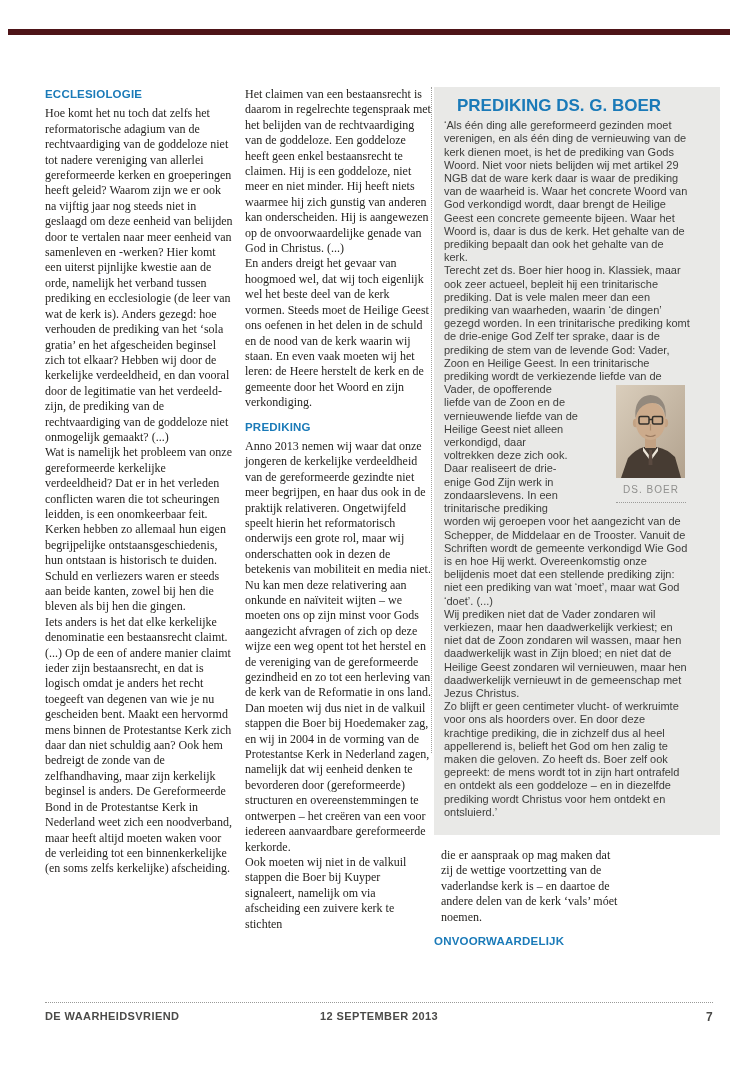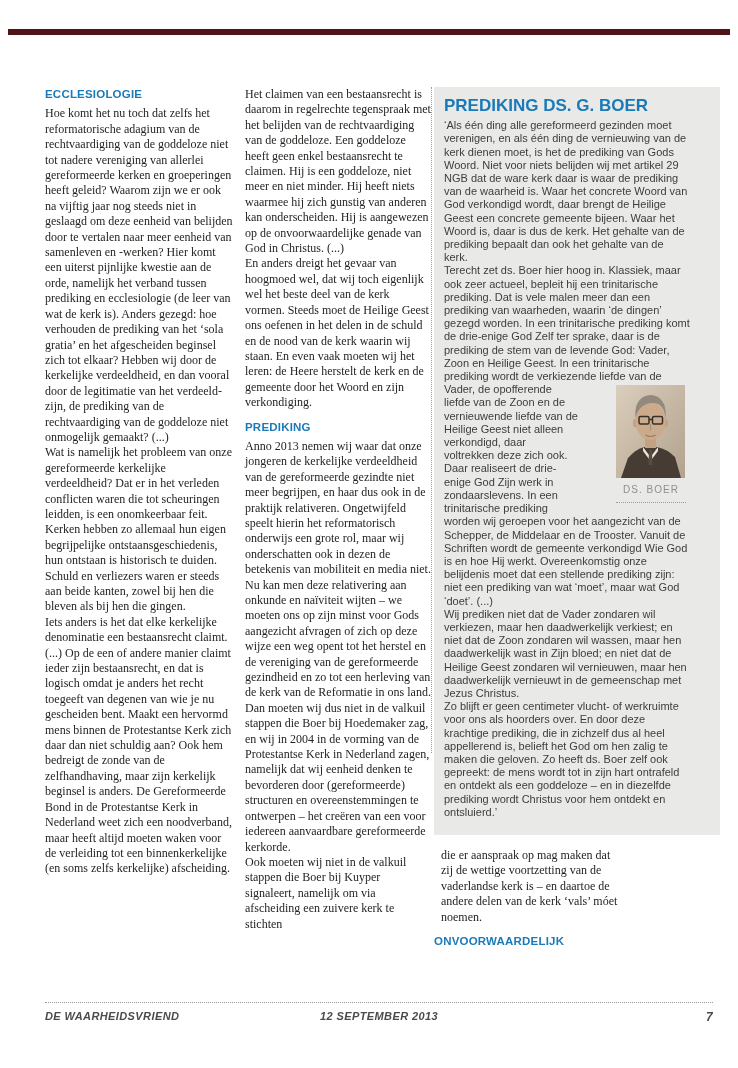--- a/index.html
+++ b/index.html
@@ -12,34 +12,34 @@
   .col2{width:186px;margin-left:10px;}
   .col p{margin:0;}
   .colhead{font-family:"Liberation Sans", sans-serif;font-weight:bold;font-size:11.5px;
            color:#1a7ab8;letter-spacing:0.2px;margin:0 0 4px 0;}
   .colhead.spaced{margin-top:9px;}
   .sep{border-left:1px dotted #9c9c9a;height:666px;margin-left:0;}
   .rightcol{width:286px;margin-left:2px;}
   .graybox{background:#e9e9e7;box-sizing:border-box;width:286px;padding:12px 30px 16px 10px;
            font-family:"Liberation Sans", sans-serif;font-size:11px;line-height:13.2px;color:#3d3d3b;}
   .graybox h2{font-family:"Liberation Sans", sans-serif;font-weight:bold;font-size:17px;
-              color:#1a7ab8;margin:0 0 7px 0;letter-spacing:0px;}
+              color:#1a7ab8;margin:0 0 7px 13px;letter-spacing:0px;}
   .graybox p{margin:0;}
   .fig{float:right;width:70px;margin:2px 4px 4px 9px;display:block;padding-left:28px;}
   .fig svg{display:block;}
   .figcap{display:block;font-family:"Liberation Sans", sans-serif;font-size:10px;color:#8f8f8d;
           letter-spacing:1px;text-align:center;margin-top:5px;padding-bottom:6px;
           border-bottom:1px dotted #9c9c9a;}
   .below-box{width:197px;margin-top:13px;font-size:12px;line-height:15.4px;}
   .below-box p{margin:7px;}
   .more{font-family:"Liberation Sans", sans-serif;color:#8c8c8a;font-weight:bold;
         letter-spacing:-1px;margin-left:14px;font-size:12px;}
   .footer{position:absolute;left:45px;right:25px;top:1002px;border-top:1px dotted #9a9a98;
           padding-top:7px;display:flex;font-family:"Liberation Sans", sans-serif;
-          font-weight:bold;font-size:11px;color:#4b4b49;letter-spacing:0.4px;font-style:italic;}
+          font-weight:bold;font-size:11px;color:#4b4b49;letter-spacing:0.4px;}
   .footer .fl{flex:1;text-align:left;}
   .footer .fc{flex:1;text-align:center;}
   .footer .fr{flex:1;text-align:right;font-size:12px;}
 </style>
 </head>
 <body>
 
 <div class="page">
 
   <div class="topbar"></div>

